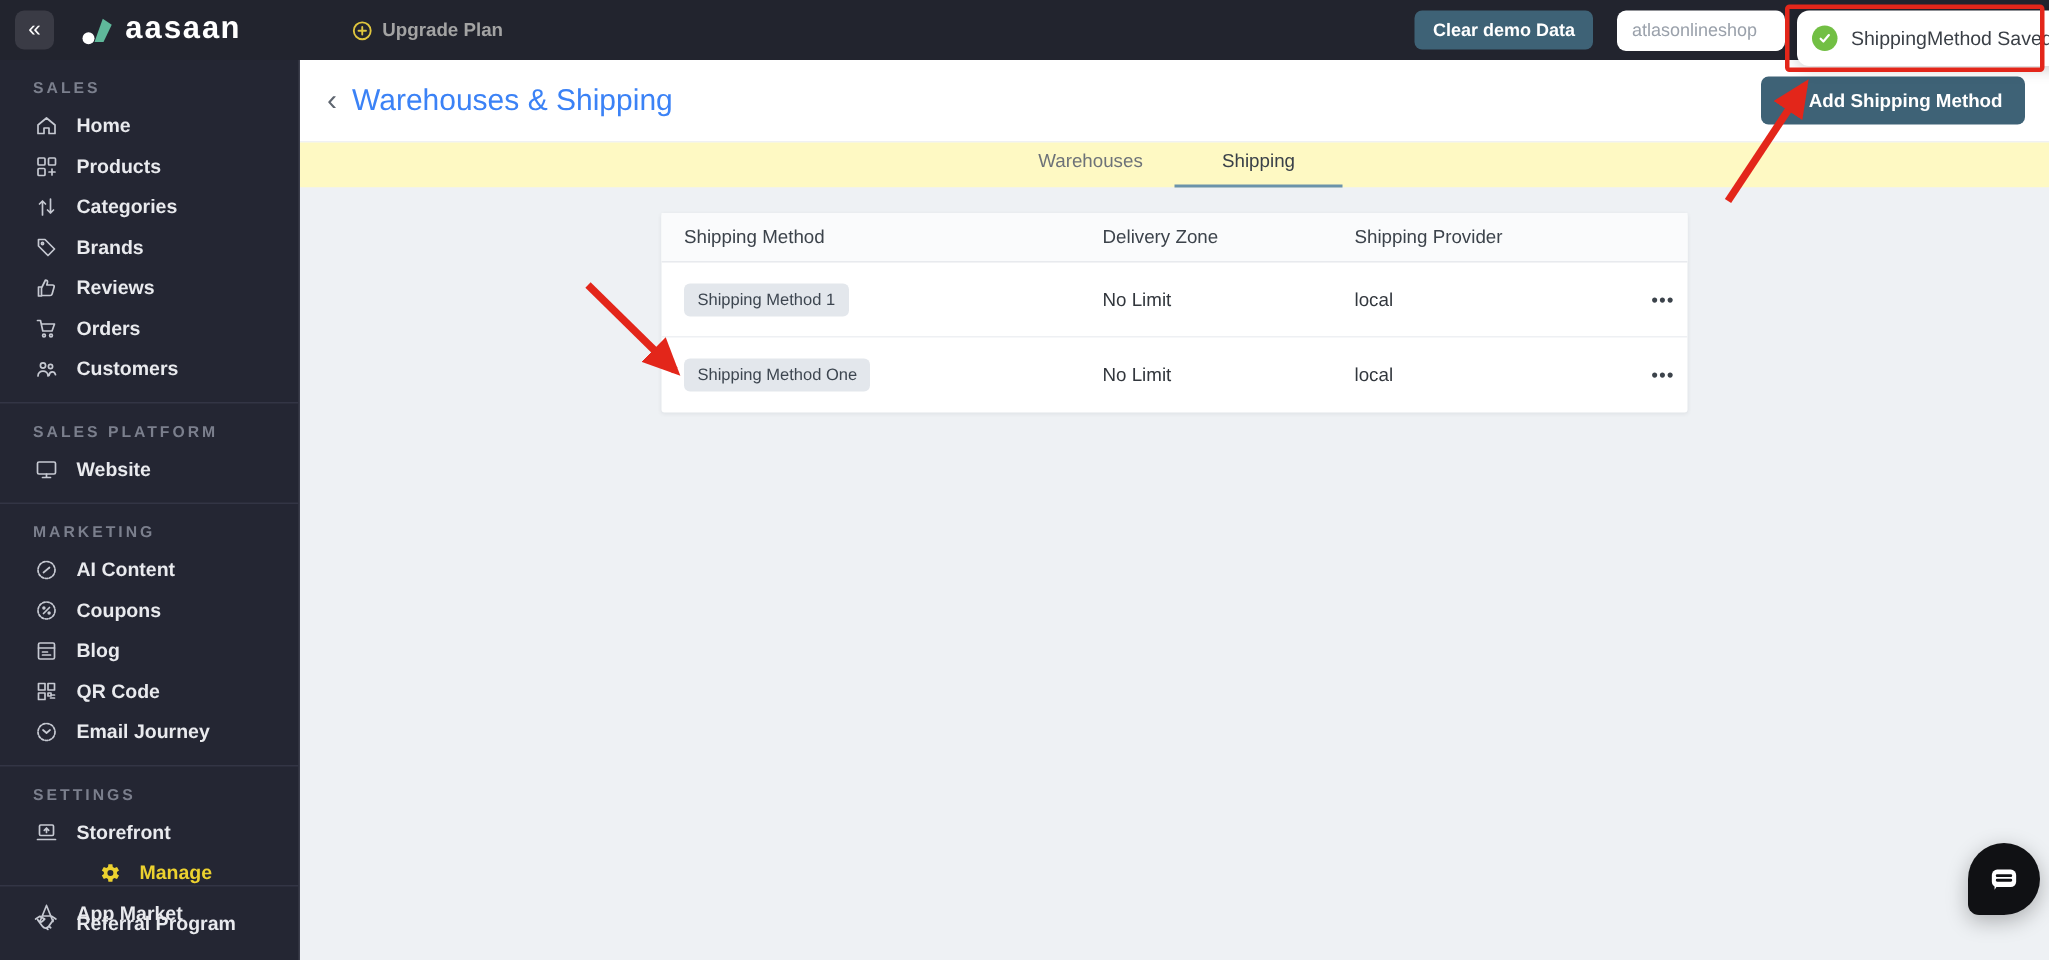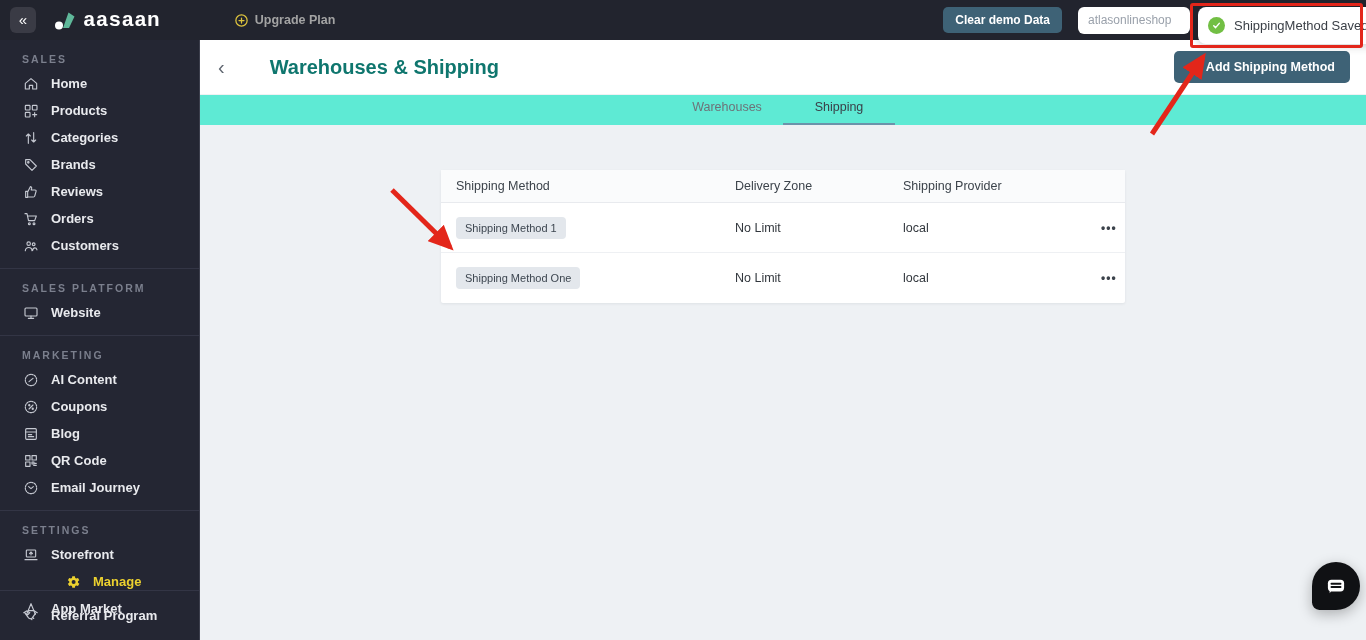--- a/index.html
+++ b/index.html
@@ -75,34 +75,34 @@
     position:absolute; left:0; right:0; bottom:0; border-top:1px solid #333545;
     padding:11px 0;
   }
   
   .main { position:absolute; left:200px; top:40px; width:1166px; height:600px; }
   .titlebar {
     height:55px; background:#fff; display:flex; align-items:center;
     padding:0 16px 0 18px; border-bottom:1px solid #f0f1f3;
   }
   .back { color:#5f6670; font-size:20px; margin-right:10px; cursor:pointer; font-weight:400; }
-  .page-title { font-size:20px; font-weight:700; color:#0f766e;margin-left:35px; }
+  .page-title { font-size:20px; font-weight:400; color:#3b82f6; }
   .add-btn {
     margin-left:auto; background:#3e6276; color:#fff; border:none; cursor:pointer;
     font-size:12.5px; font-weight:600; padding:9px 15px; border-radius:5px;
     display:flex; align-items:center; gap:9px; font-family:"Liberation Sans", sans-serif;
   }
   .add-btn .plus { font-size:14px; font-weight:400; line-height:10px; }
-  .tabbar { height:30px; background:#5eead4; display:flex; justify-content:center; }
+  .tabbar { height:30px; background:#fef9c3; display:flex; justify-content:center; }
   .tab {
     width:112px; text-align:center; font-size:12.5px; color:#6d7278;
     padding-top:5px; cursor:pointer;
   }
   .tab.active { color:#3a4149; border-bottom:2px solid #6b93aa; }
-  .content { height:415px; background:#eef1f4; padding-top:45px; }
+  .content { height:415px; background:#eef1f4; padding-top:17px; }
   .card {
     width:684px; margin:0 auto; background:#fff; border-radius:2px;
     box-shadow:0 1px 3px rgba(16,24,40,.07);
   }
   .thead, .trow {
     display:grid; grid-template-columns:279px 168px 198px 1fr;
     align-items:center; padding:0 15px;
   }
   .thead {
     height:33px; background:#fafbfc; border-bottom:1px solid #e8eaee;

